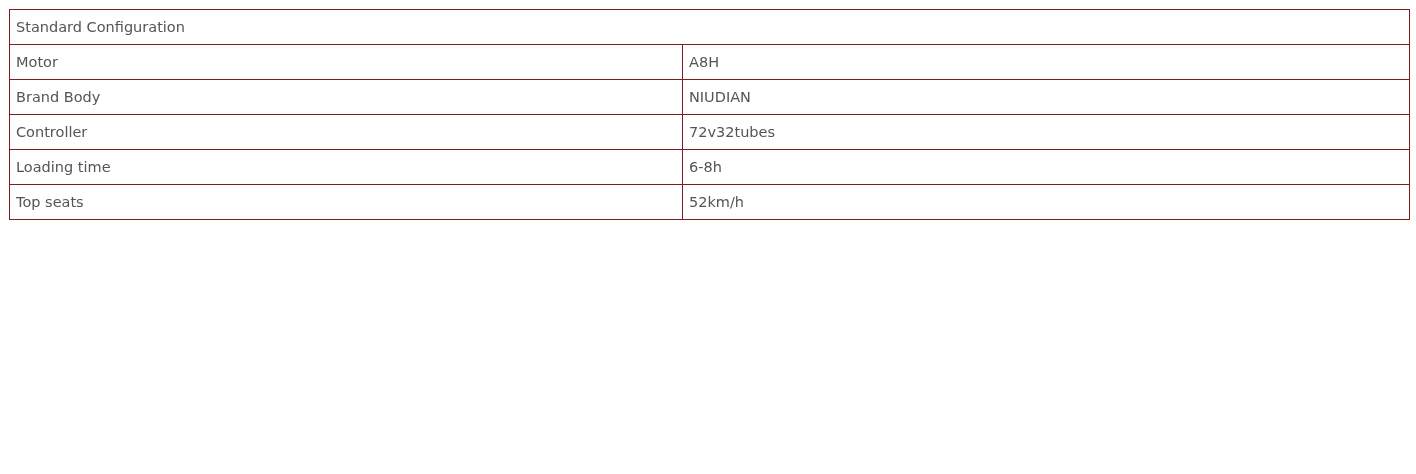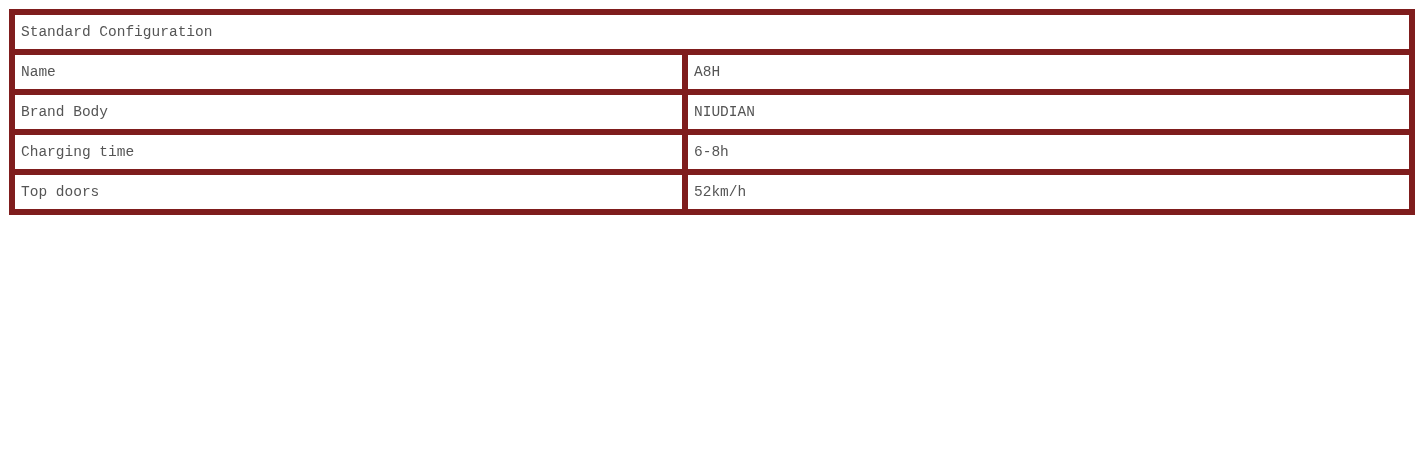--- a/index.html
+++ b/index.html
@@ -7,53 +7,56 @@
   table.spec {
     position: absolute; left: 9px; top: 9px;
     width: 1400px;
     border-collapse: collapse;
     font-family: "DejaVu Sans", sans-serif;
     font-size: 14.5px;
     color: #555555;
     table-layout: fixed;
   }
   table.spec td {
-    border: 6px solid #7f1d1d;
+    border: 1px solid #7f1d1d;
     height: 34px;
     padding: 0 0 0 6px;
     vertical-align: middle;
     white-space: nowrap;
     overflow: hidden;
-    font-family: Liberation Mono, monospace;
   }
   col.c1 { width: 673px; }
   col.c2 { width: 727px; }
 </style>
 </head>
 <body>
 
 <table class="spec">
   <colgroup>
       <col class="c1">
       <col class="c2">
     </colgroup>
   <tbody>
     <tr>
       <td colspan="2">Standard Configuration</td>
     </tr>
     <tr>
-        <td>Name</td>
+        <td>Motor</td>
         <td>A8H</td>
       </tr>
     <tr>
         <td>Brand Body</td>
         <td>NIUDIAN</td>
       </tr>
     <tr>
-        <td>Charging time</td>
+        <td>Controller</td>
+        <td>72v32tubes</td>
+      </tr>
+    <tr>
+        <td>Loading time</td>
         <td>6-8h</td>
       </tr>
     <tr>
-        <td>Top doors</td>
+        <td>Top seats</td>
         <td>52km/h</td>
       </tr>
   </tbody>
 </table>
 
 </body></html>

